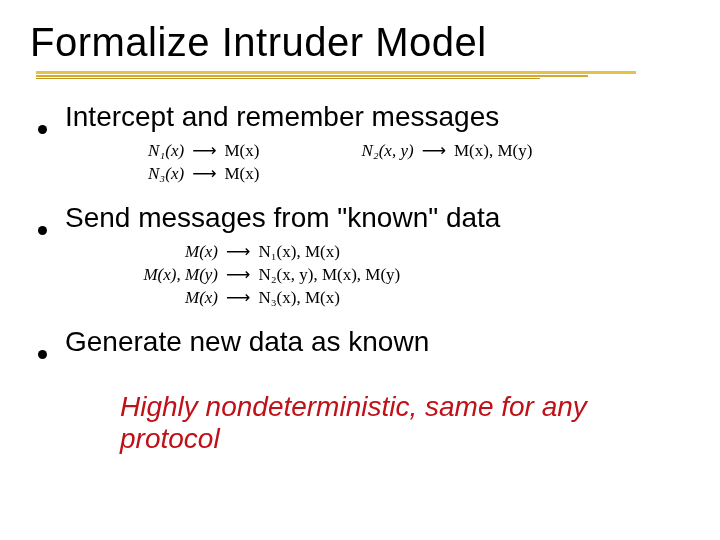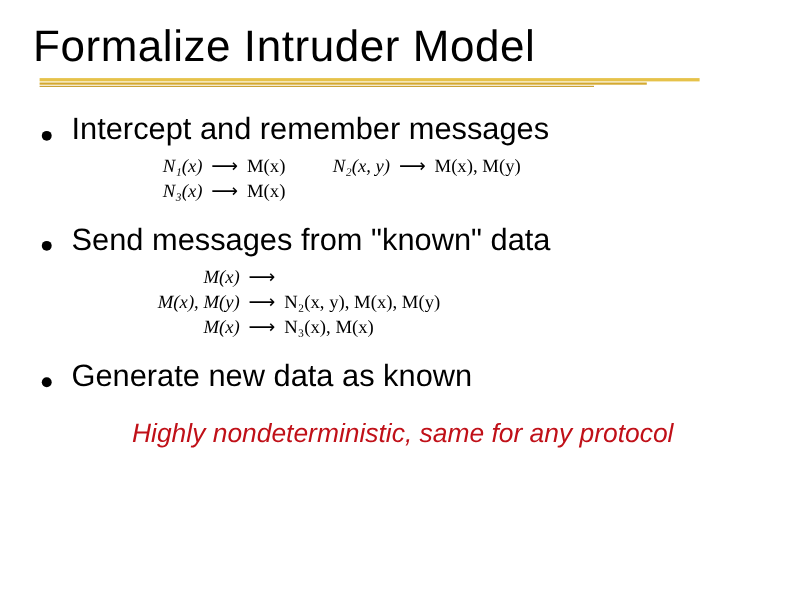--- a/index.html
+++ b/index.html
@@ -33,21 +33,21 @@
     margin-bottom: 18px;
   }
   .title-underline .bar1 { height:3px; background:#e6c24a; margin-bottom:1px; width:100%; }
   .title-underline .bar2 { height:2px; background:#d4a92f; margin-bottom:1px; width:92%; }
   .title-underline .bar3 { height:1px; background:#c49820; width:84%; }
   .bullets {
     margin-left: 8px;
   }
   .bullet-row {
     display: flex;
-    align-items: center;
+    align-items: flex-end;
     margin-top: 4px;
   }
   .dot {
     width: 9px;
     height: 9px;
     border-radius: 50%;
     background: #000;
     margin-top: 13px;
     margin-right: 18px;
     flex: 0 0 auto;
@@ -61,27 +61,27 @@
     margin: 6px 0 14px 110px;
     font-family: "Comic Sans MS", cursive;
     font-size: 17px;
     line-height: 1.35;
     color: #000;
   }
   .rules .row { display:flex; }
   .rules .left { text-align:right; white-space:pre;font-style:italic; }
   .rules .arrow { padding: 0 8px; }
   .rules .right { text-align:left; white-space:pre; }
-  .rules .col2 { margin-left: 43px; display:flex; }
+  .rules .col2 { margin-left: 102px; display:flex; }
   .footer {
-    margin-top: 22px;
+    margin-top: 32px;
     margin-left: 90px;
     color: #c01018;
     font-style: italic;
-    font-size: 24px;
+    font-size: 28px;
   }
   .exists {
     margin: 6px 0 6px 150px;
     font-size: 19px;
   }
 </style>
 </head>
 <body>
 
 <div class="slide">
@@ -120,20 +120,21 @@
 
     <div class="bullet-row">
       <div class="dot"></div>
       <div class="bullet-text">Send messages from "known" data</div>
     </div>
 
     <div class="rules" style="margin-left:70px;">
       <div class="row">
         <span class="left" style="min-width:110px;">M(x)</span>
         <span class="arrow">⟶</span>
+        <span class="right">N₁(x), M(x)</span>
       </div>
       <div class="row">
         <span class="left" style="min-width:110px;">M(x), M(y)</span>
         <span class="arrow">⟶</span>
         <span class="right">N₂(x, y), M(x), M(y)</span>
       </div>
       <div class="row">
         <span class="left" style="min-width:110px;">M(x)</span>
         <span class="arrow">⟶</span>
         <span class="right">N₃(x), M(x)</span>

